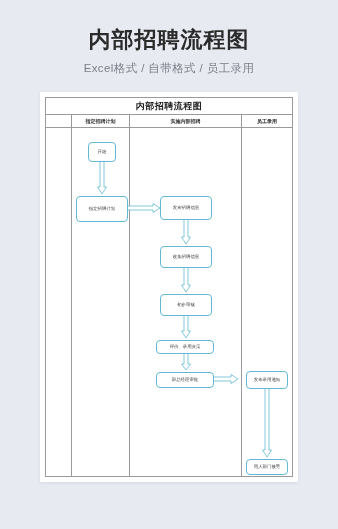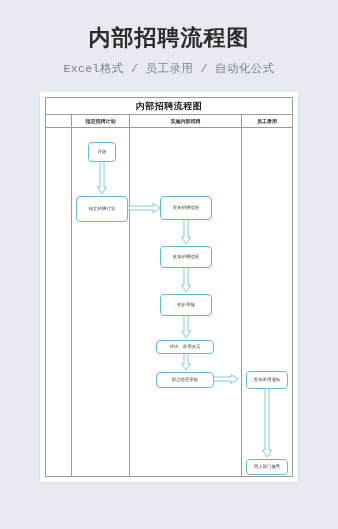--- a/index.html
+++ b/index.html
@@ -2,21 +2,21 @@
 <html><head>
 <meta charset="utf-8">
 <style>
   * { box-sizing: border-box; margin: 0; padding: 0; }
   html, body {
     width: 338px; height: 529px;
     background: #e7eaf1;
     font-family: "Liberation Sans", "DejaVu Sans", sans-serif;
     overflow: hidden;
   }
-  .page { position: relative; width: 338px; height: 464px; font-family: Liberation Mono, monospace; }
+  .page { position: relative; width: 338px; height: 464px; }
 
   
   .promo { padding-top: 26px; text-align: center; }
   .promo-title {
     font-size: 22px; font-weight: bold; color: #2b2b2b;
     letter-spacing: 1px; line-height: 1.25;
   }
   .promo-sub {
     margin-top: 7px; font-size: 11.5px; color: #7c7f88;
     letter-spacing: .4px;
@@ -87,21 +87,21 @@
   .arrow { position: absolute; }
   .arrow svg { display: block; overflow: visible; }
 </style>
 </head>
 <body>
 
 <div class="page">
 
   <div class="promo">
     <div class="promo-title">内部招聘流程图</div>
-    <div class="promo-sub">Excel格式 / 员工录用 / 自动化公式</div>
+    <div class="promo-sub">Excel格式 / 自带格式 / 员工录用</div>
   </div>
 
   <div class="card">
     <div class="sheet">
 
       <div class="doc-title">内部招聘流程图</div>
 
       <div class="head-row">
         <div class="head-cell w-gutter"></div>
         <div class="head-cell w-lane1">指定招聘计划</div>

